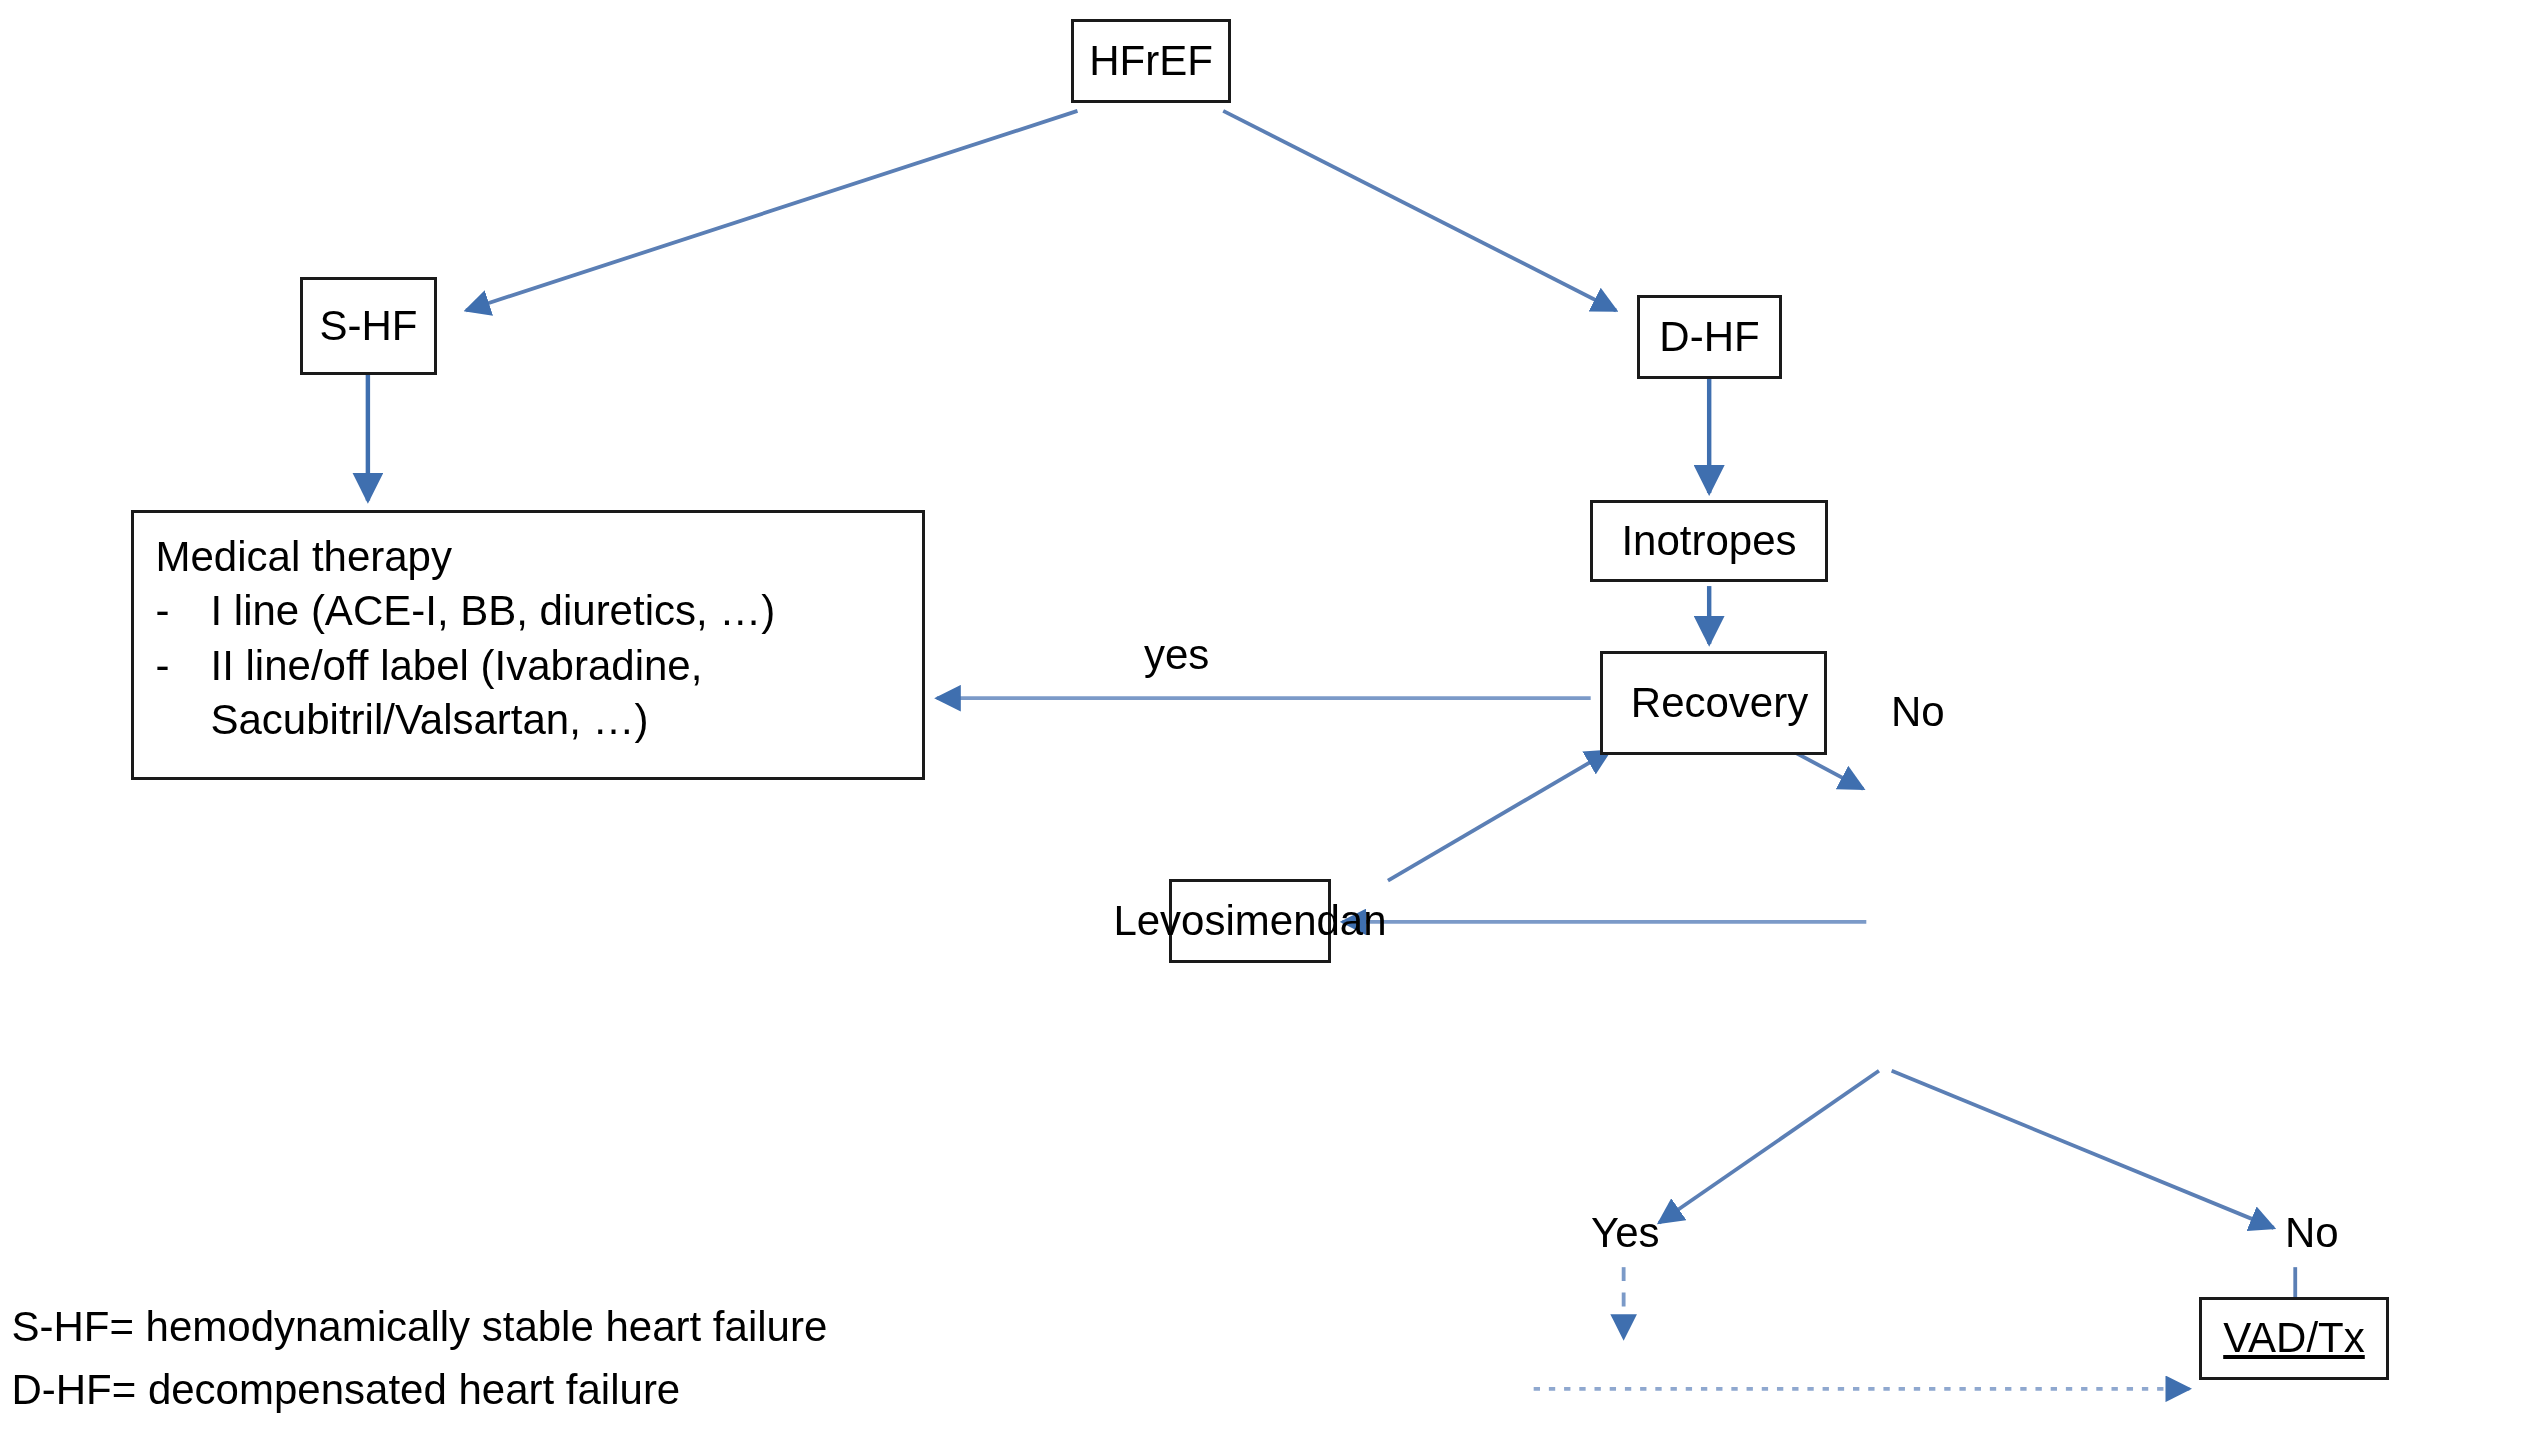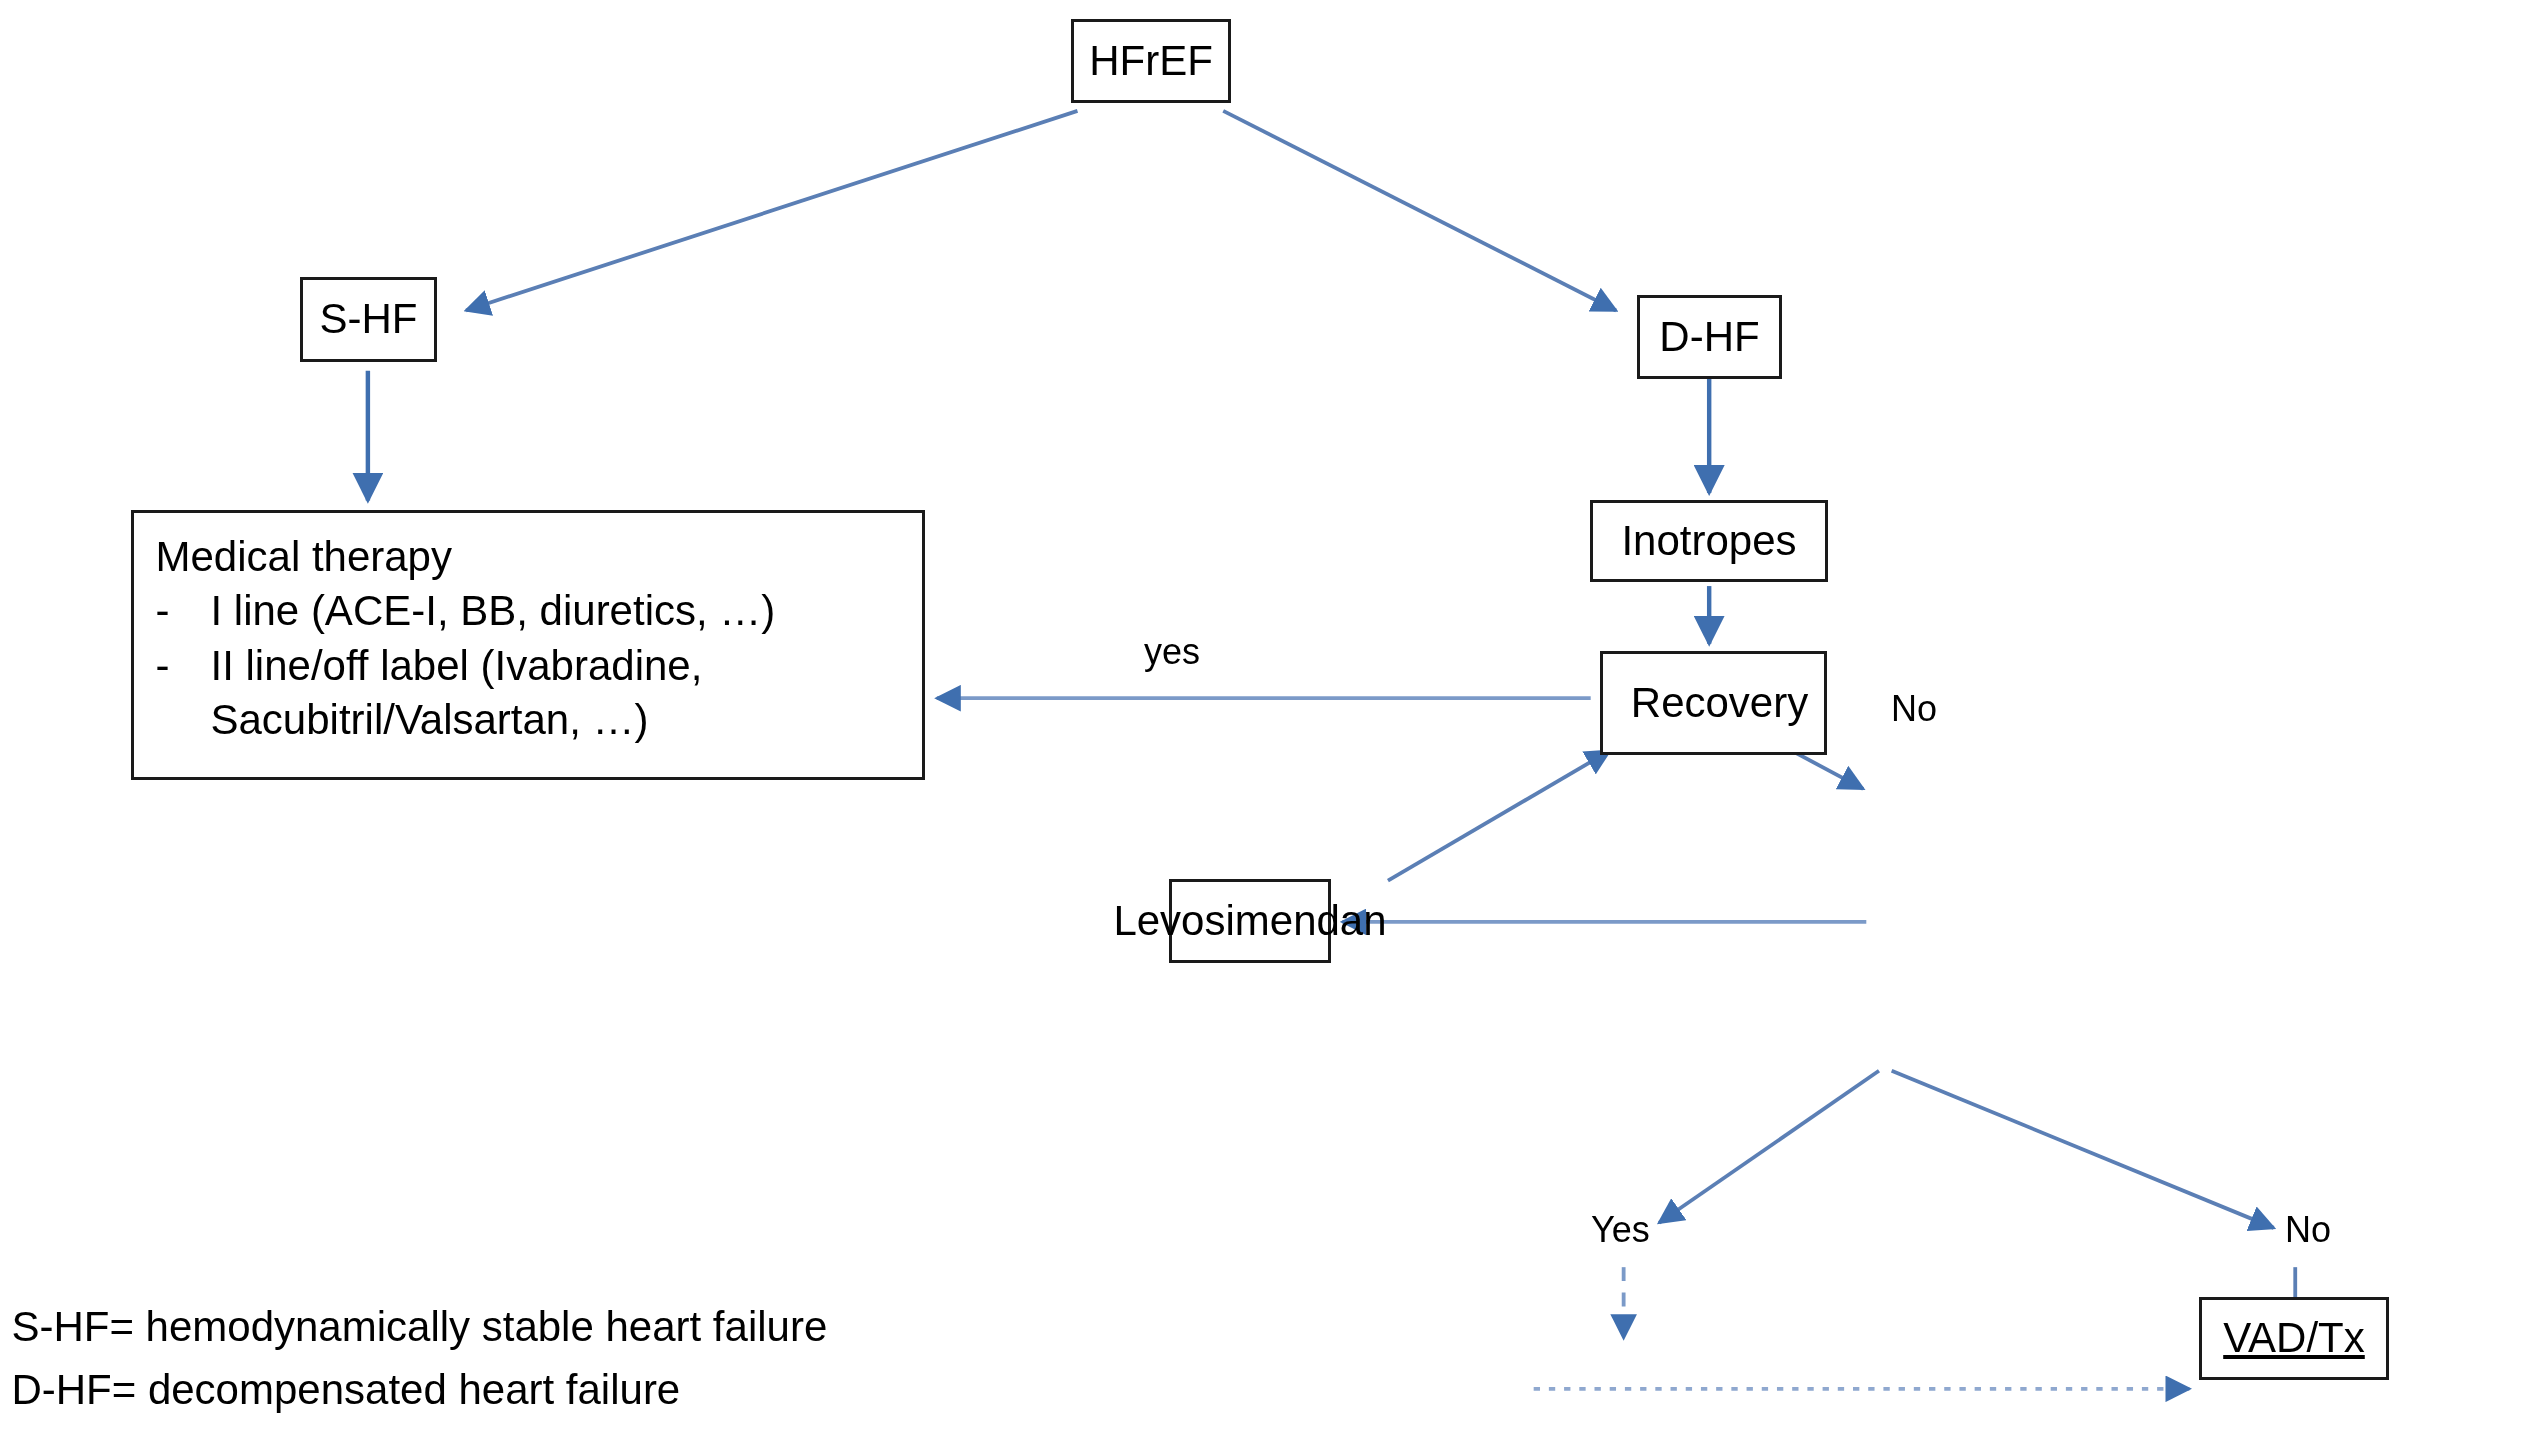--- a/index.html
+++ b/index.html
@@ -32,21 +32,21 @@
     padding:16.5px 19px 12.7px 21.5px;
   }
   .node .ttl{display:block;font-size:42px;line-height:1.30;}
   .bul{display:flex;font-size:42px;line-height:1.30;}
   .bul .dash{width:55px;flex:0 0 55px;}
   .bul .txt{flex:1 1 auto;}
   .tight{font-size:42px;line-height:1.30;}
 
   .lbl{
     position:absolute;
-    font-size:36px;
+    font-size:42px;
     line-height:1;
     white-space:nowrap;
   }
   .legend{
     position:absolute;
     font-size:42px;
     line-height:1.52;
     white-space:pre-line;
   }
 </style>
@@ -91,21 +91,21 @@
 
     <line x1="3622" y1="2000" x2="3622" y2="2112" stroke="#5b7fb5" stroke-width="6" marker-end="url(#arw)"></line>
 
     <line x1="2420" y1="2192" x2="3455" y2="2192" stroke="#8fa8cf" stroke-width="6" stroke-dasharray="10 14" marker-end="url(#arwd)"></line>
   </svg>
 
   <div class="node" style="left:1071px;top:19px;width:160px;height:84px;justify-content:center;">
     <span>HFrEF</span>
   </div>
 
-  <div class="node" style="left:300px;top:277px;width:137px;height:85px;">
+  <div class="node" style="left:300px;top:277px;width:137px;height:98px;">
     <span>S-HF</span>
   </div>
 
   <div class="node" style="left:1637px;top:283px;width:145px;height:84px;margin-top:12px;">
     <span>D-HF</span>
   </div>
 
   <div class="node" style="left:1590px;top:500px;width:238px;height:82px;">
     <span>Inotropes</span>
   </div>

